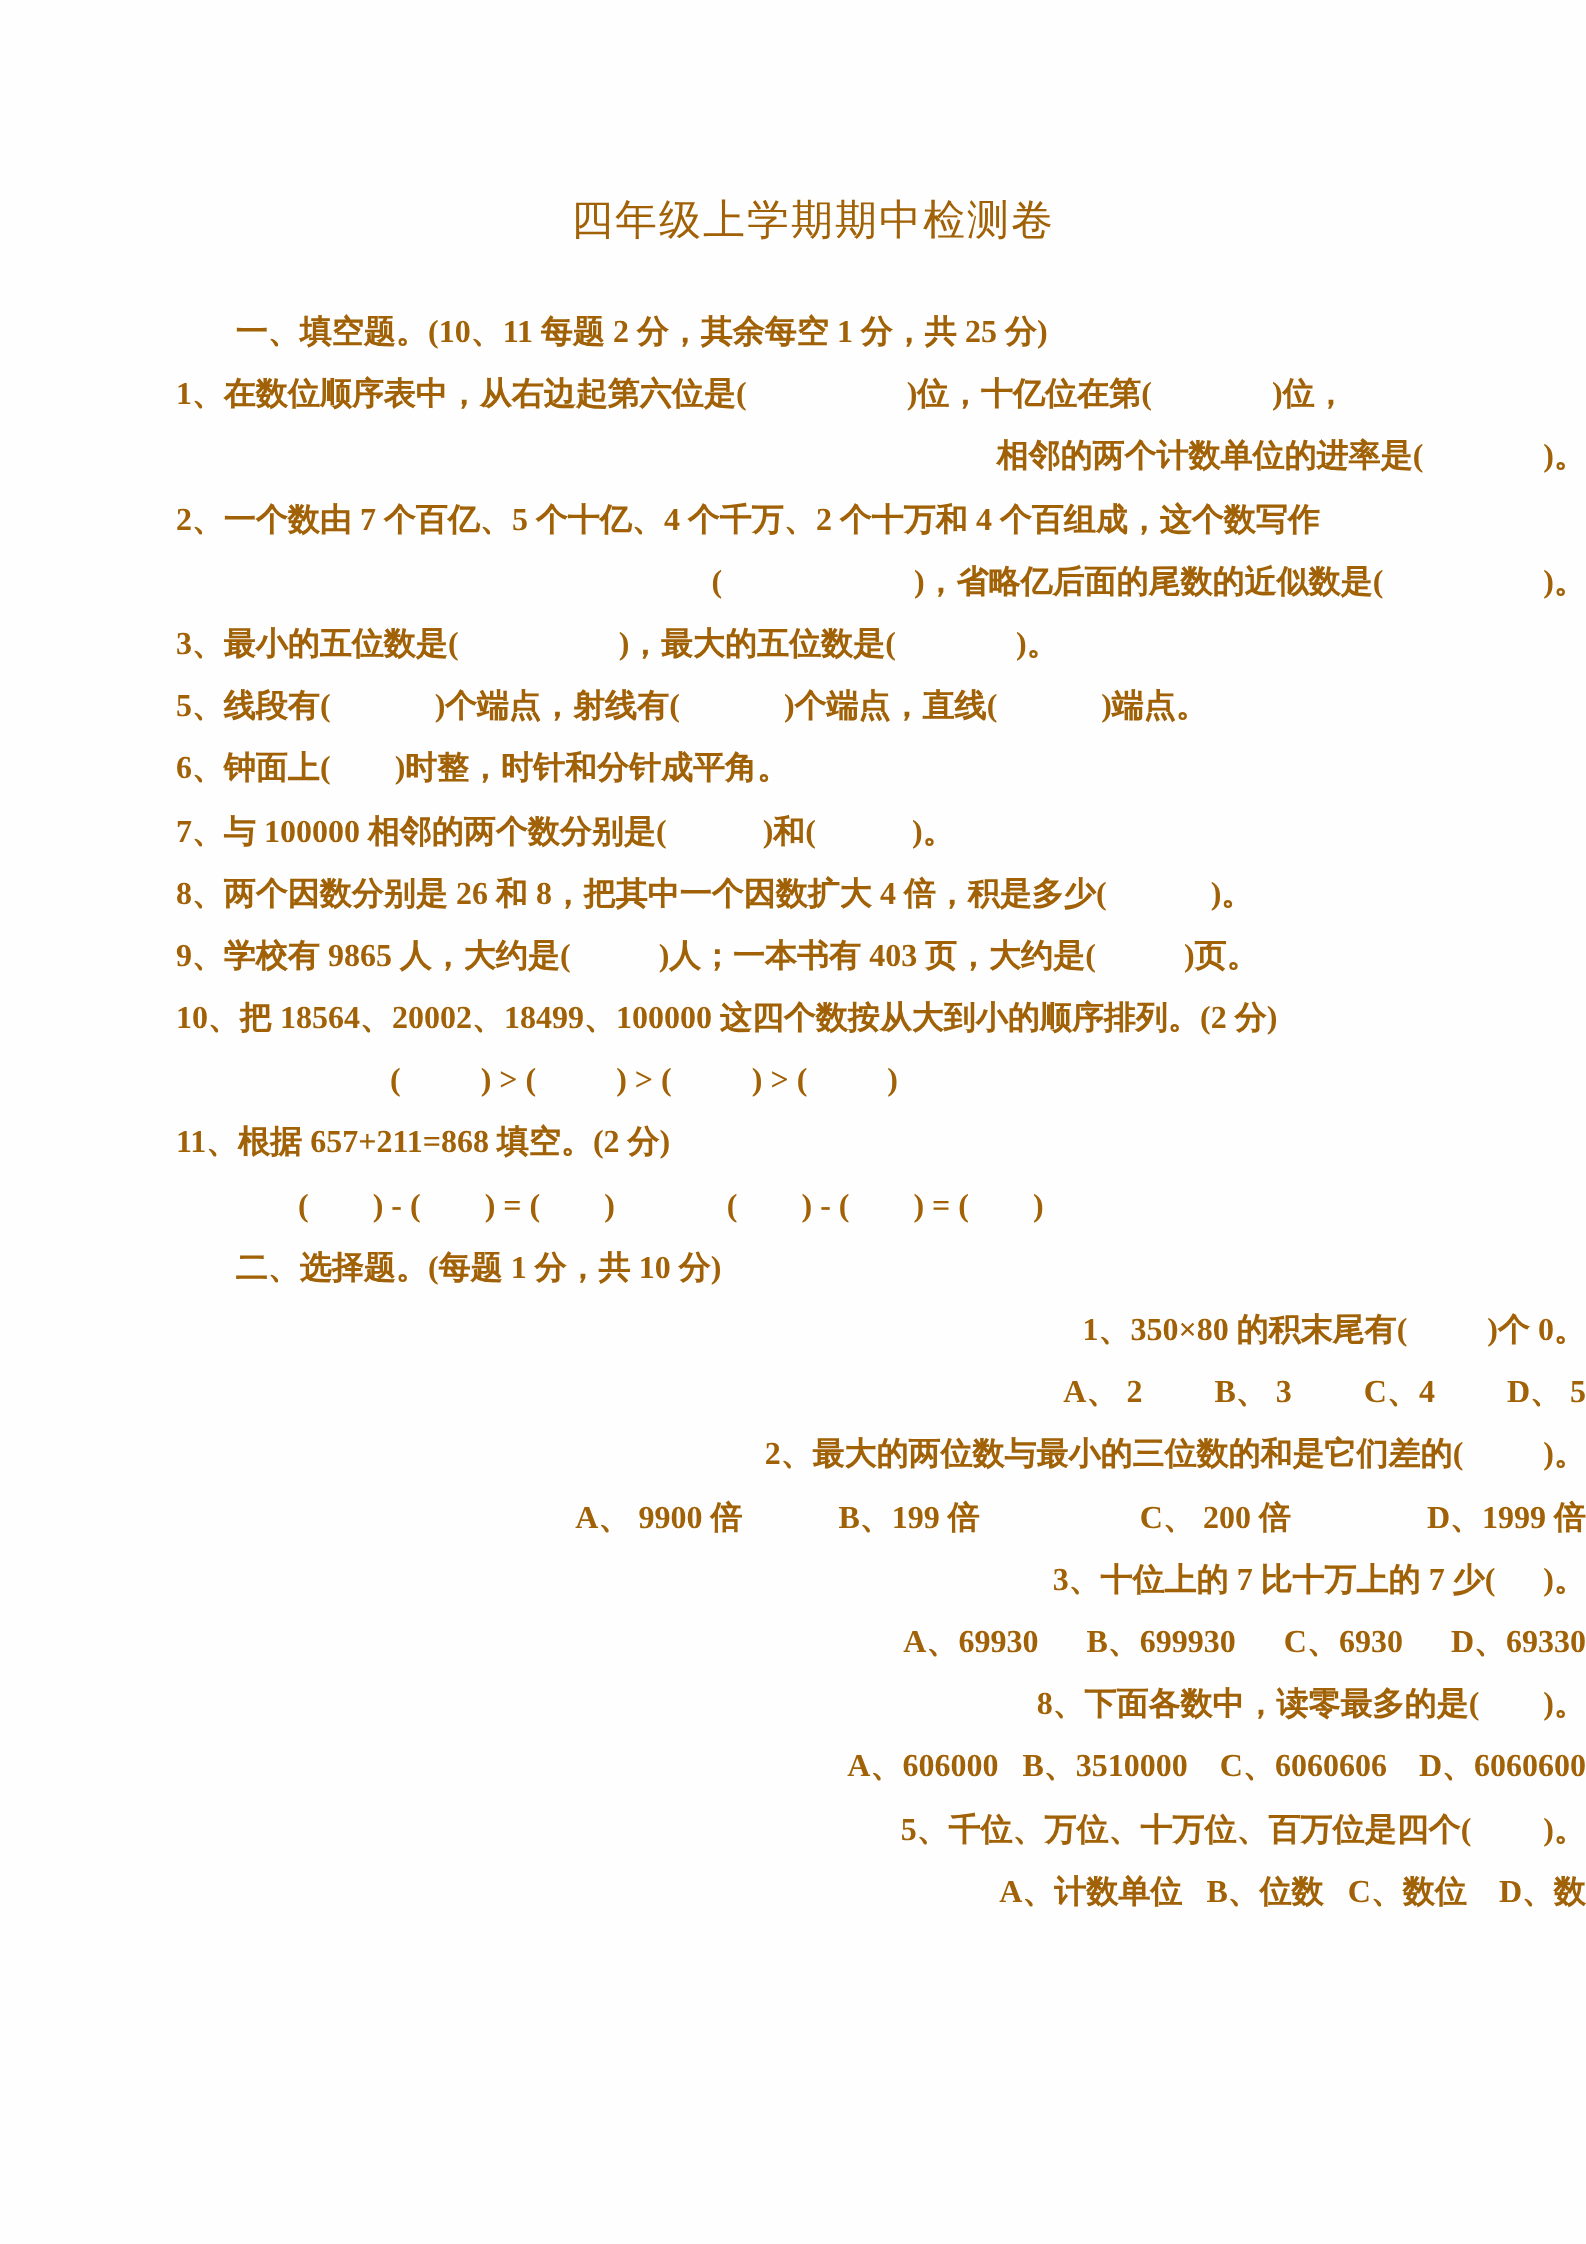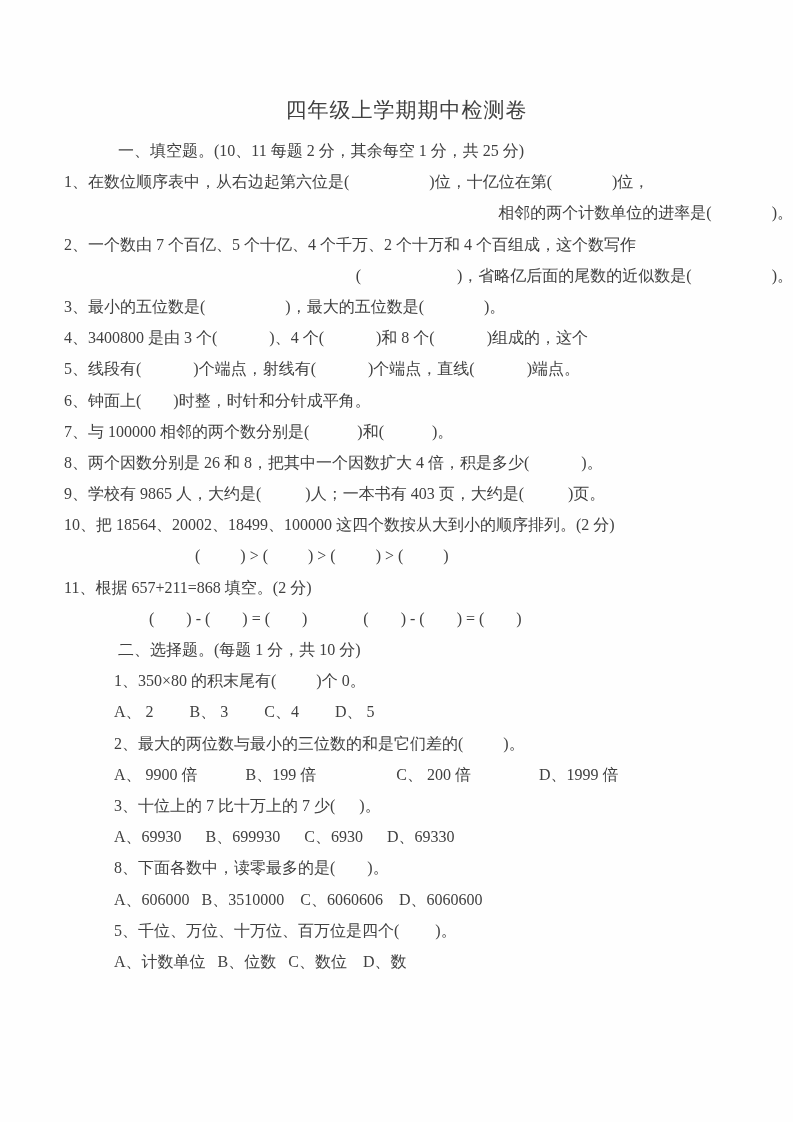--- a/index.html
+++ b/index.html
@@ -7,71 +7,71 @@
     padding: 0;
     background: #ffffff;
   }
   .page {
     position: relative;
     width: 793px;
     height: 1122px;
     background: #fefefe;
     overflow: hidden;
     font-family: "Liberation Serif", "DejaVu Serif", serif;
-    color: #404040;
+    color: #a16207;
   }
   .title {
     position: absolute;
     top: 97px;
     left: 0;
     width: 100%;
     text-align: center;
     text-indent: 20px;
     font-size: 21px;
     line-height: 26px;
     letter-spacing: 1px;
     white-space: pre;
     font-weight: 400;
   }
   .content {
     position: absolute;
-    top: 135px;
+    top: 151px;
     left: 0;
     width: 793px;
+    font-weight: bold;
   }
   .line {
     height: 31.2px;
     line-height: 31.2px;
     font-size: 16px;
     white-space: pre;
     overflow: hidden;
   }
   .ind-sec  { padding-left: 118px; }  
-  .ind-q    { padding-left: 64px; }  
+  .ind-q    { padding-left: 88px; }  
   .ind-cont { padding-left: 158px; text-align: right; }  
   .ind-a10  { padding-left: 195px; }  
   .ind-a11  { padding-left: 149px; }  
-  .ind-q2   { padding-left: 114px; }  
+  .ind-q2   { padding-left: 114px; text-align: right; }  
 </style>
 </head>
 <body>
 
 <div class="page">
 
   <div class="title">四年级上学期期中检测卷</div>
 
   <div class="content">
 
     <div class="line ind-sec">一、填空题。(10、11 每题 2 分，其余每空 1 分，共 25 分)</div>
     <div class="line ind-q">1、在数位顺序表中，从右边起第六位是(                    )位，十亿位在第(               )位，</div>
     <div class="line ind-cont">相邻的两个计数单位的进率是(               )。</div>
     <div class="line ind-q">2、一个数由 7 个百亿、5 个十亿、4 个千万、2 个十万和 4 个百组成，这个数写作</div>
     <div class="line ind-cont">(                        )，省略亿后面的尾数的近似数是(                    )。</div>
     <div class="line ind-q">3、最小的五位数是(                    )，最大的五位数是(               )。</div>
-    <div class="line ind-q">4、3400800 是由 3 个(             )、4 个(             )和 8 个(             )组成的，这个</div>
     <div class="line ind-q">5、线段有(             )个端点，射线有(             )个端点，直线(             )端点。</div>
     <div class="line ind-q">6、钟面上(        )时整，时针和分针成平角。</div>
     <div class="line ind-q">7、与 100000 相邻的两个数分别是(            )和(            )。</div>
     <div class="line ind-q">8、两个因数分别是 26 和 8，把其中一个因数扩大 4 倍，积是多少(             )。</div>
     <div class="line ind-q">9、学校有 9865 人，大约是(           )人；一本书有 403 页，大约是(           )页。</div>
     <div class="line ind-q">10、把 18564、20002、18499、100000 这四个数按从大到小的顺序排列。(2 分)</div>
     <div class="line ind-a10">(          ) &gt; (          ) &gt; (          ) &gt; (          )</div>
     <div class="line ind-q">11、根据 657+211=868 填空。(2 分)</div>
     <div class="line ind-a11">(        ) - (        ) = (        )              (        ) - (        ) = (        )</div>
 

